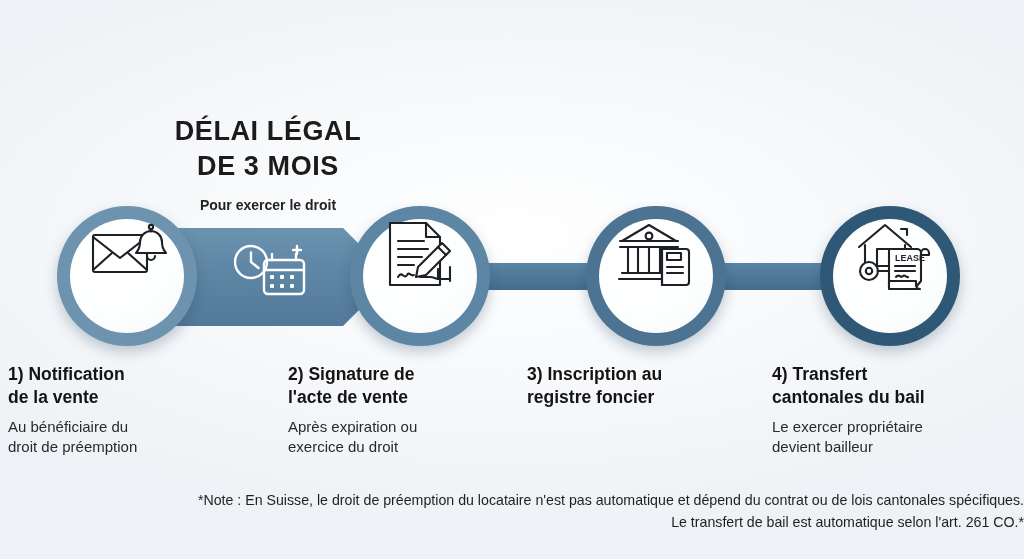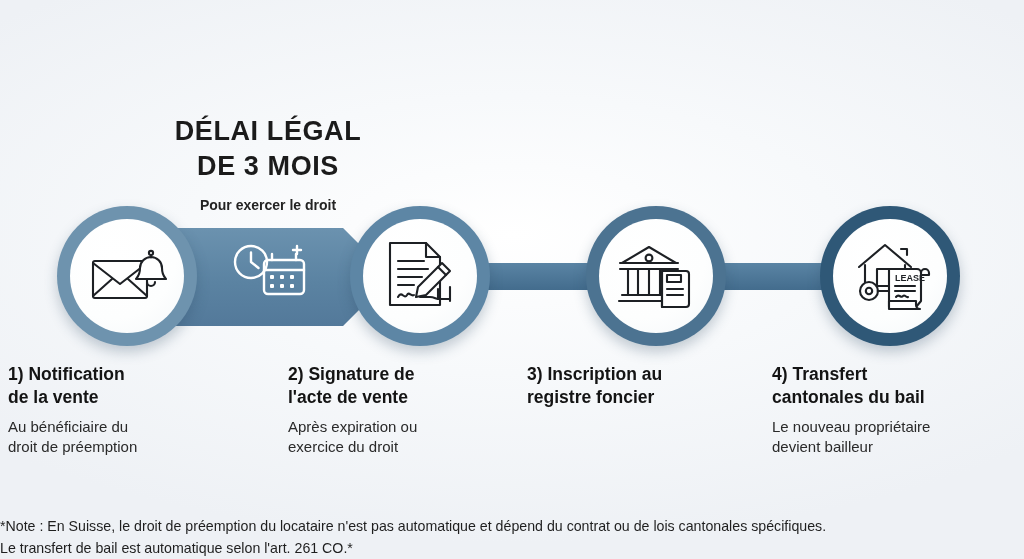--- a/index.html
+++ b/index.html
@@ -71,21 +71,21 @@
   .ring {
     position:absolute; inset:0;
     border-radius:50%;
     background:#6b91ad;
     box-shadow:0 6px 13px rgba(40,70,95,.27);
   }
   .disc {
     position:absolute; inset:13px;
     border-radius:50%;
     background:radial-gradient(circle at 38% 32%, #ffffff 0%, #fdfefe 60%, #f4f7f9 100%);
-    display:flex; align-items:center; justify-content:center;
+    display:flex; align-items:flex-start; justify-content:center;
   }
   .disc svg { display:block; }
 
   #node1 { left:57px;  top:206px; }
   #node2 { left:350px; top:206px; }
   #node3 { left:586px; top:206px; }
   #node4 { left:820px; top:206px; }
 
   #node1 .ring { background:#6e93ae; }
   #node2 .ring { background:#5d86a5; }
@@ -119,22 +119,22 @@
     color:#2a2a2a;
   }
   #cap1 { left:8px;   top:363px; width:240px; }
   #cap2 { left:288px; top:363px; width:240px; }
   #cap3 { left:527px; top:363px; width:258px; }
   #cap4 { left:772px; top:363px; width:250px; }
 
   
   .footnote {
     position:absolute;
-    left:0; right:0; top:515px;
-    text-align:left;
+    left:0; right:0; top:489px;
+    text-align:right;
     font-size:14.2px;
     line-height:1.55;
     color:#1f1f1f;
     z-index:5;
   }
   .footnote div { white-space:nowrap; }
 </style>
 </head>
 <body>
 
@@ -264,21 +264,21 @@
   </div>
 
   <div class="caption" id="cap3">
     <div class="cap-title">3) Inscription au</div>
     <div class="cap-title">registre foncier</div>
   </div>
 
   <div class="caption" id="cap4">
     <div class="cap-title">4) Transfert</div>
     <div class="cap-title">cantonales du bail</div>
-    <div class="cap-sub">Le nouveau propriétaire</div>
+    <div class="cap-sub">Le exercer propriétaire</div>
     <div class="cap-sub" style="margin-top:0">devient bailleur</div>
   </div>
 
   <div class="footnote">
     <div>*Note : En Suisse, le droit de préemption du locataire n'est pas automatique et dépend du contrat ou de lois cantonales spécifiques.</div>
     <div>Le transfert de bail est automatique selon l'art. 261 CO.*</div>
   </div>
 
 </div>
 

